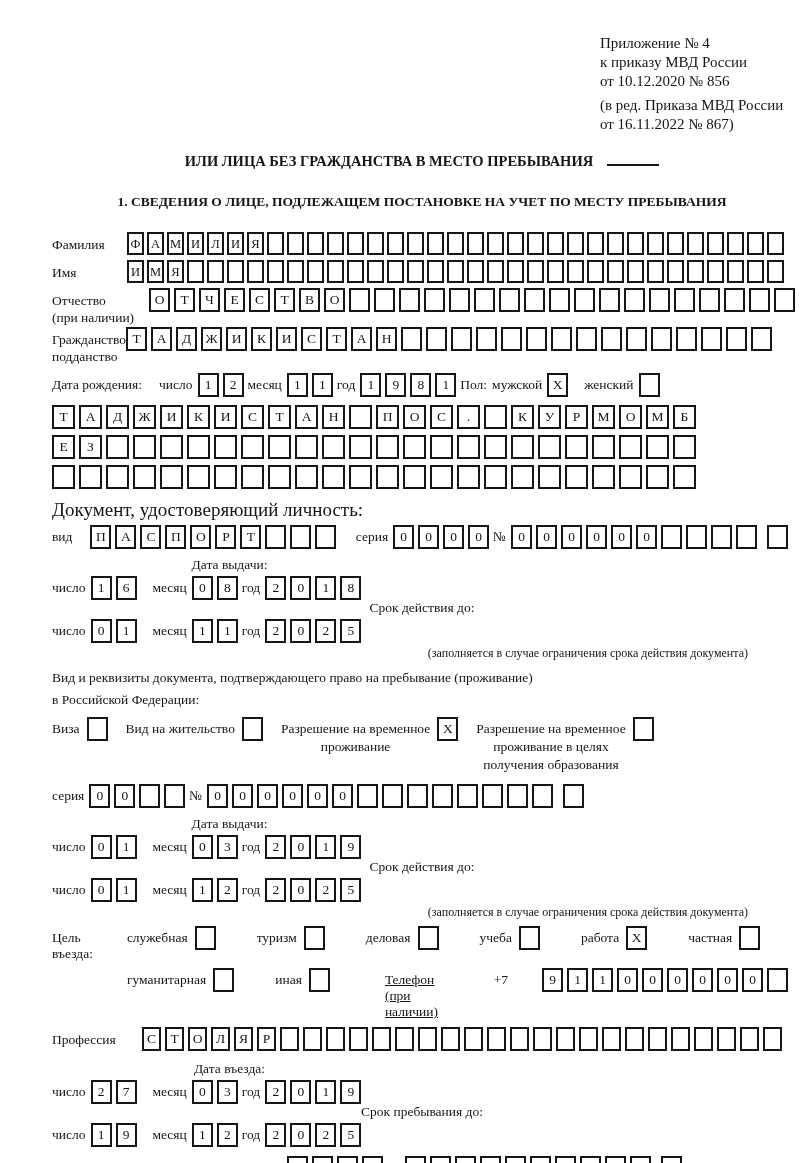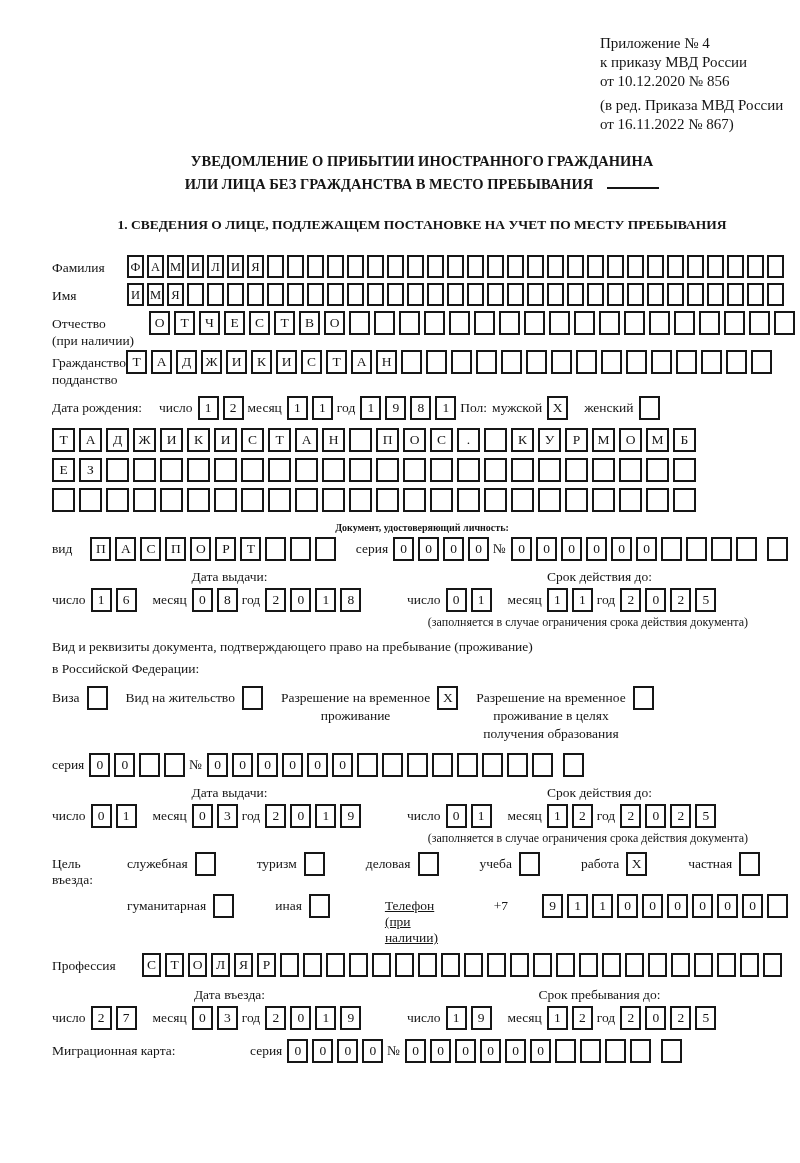--- a/index.html
+++ b/index.html
@@ -21,22 +21,22 @@
   .cell{
     box-sizing:border-box;display:inline-block;flex:none;
     width:21px;height:24px;border:2px solid #161616;margin-right:4px;
     text-align:center;font-size:13.5px;line-height:20px;background:#fff;
   }
   .cells-sm .cell{width:17px;margin-right:3px;height:23px;font-size:12.5px;}
   .cells-md .cell{width:19px;margin-right:4px;}
   .cells-lg .cell{width:21px;margin-right:4px;}
   .cells-xl .cell{width:23px;margin-right:4px;}
   .cell-gap{margin-left:6px;}
-  .docline{margin-top:10px;text-align:center;font-weight:bold;font-size:10px;}
-  .dcols{display:flex;margin-top:8px;}
+  .docline{margin-top:10px;font-weight:normal;font-size:19px;}
+  .dcols{display:flex;margin-top:8px;flex-direction:column;}
   .dcol1{width:355px;flex:none;}
   .dcol2{flex:1;}
   .dtitle{text-align:center;font-size:13.5px;margin-bottom:3px;}
   .dline{display:flex;align-items:center;font-size:13.5px;}
   .dline .dlbl{margin-right:5px;}
   .dline .gap{width:12px;}
   .smallnote{font-size:12px;text-align:right;padding-right:44px;margin-top:3px;}
   .introline{font-size:13.5px;margin-top:9px;}
   .optrow{display:flex;align-items:flex-start;margin-top:9px;}
   .opt{display:flex;align-items:flex-start;margin-right:14px;}
@@ -52,21 +52,20 @@
 
   <div class="appendix">
     <div>Приложение № 4</div>
     <div>к приказу МВД России</div>
     <div>от 10.12.2020 № 856</div>
     <div class="rev">(в ред. Приказа МВД России</div>
     <div>от 16.11.2022 № 867)</div>
   </div>
 
   <div class="title">
-    <div>УВЕДОМЛЕНИЕ О ПРИБЫТИИ ИНОСТРАННОГО ГРАЖДАНИНА</div>
     <div><span>ИЛИ ЛИЦА БЕЗ ГРАЖДАНСТВА В МЕСТО ПРЕБЫВАНИЯ</span><span class="blank-line"></span></div>
   </div>
 
   <div class="sect">1. СВЕДЕНИЯ О ЛИЦЕ, ПОДЛЕЖАЩЕМ ПОСТАНОВКЕ НА УЧЕТ ПО МЕСТУ ПРЕБЫВАНИЯ</div>
 
   <div class="row" style="margin-top:22px;">
     <span class="lbl" style="width:75px;">Фамилия</span>
     <span class="cells cells-sm">
         <span class="cell">Ф</span>
         <span class="cell">А</span>

